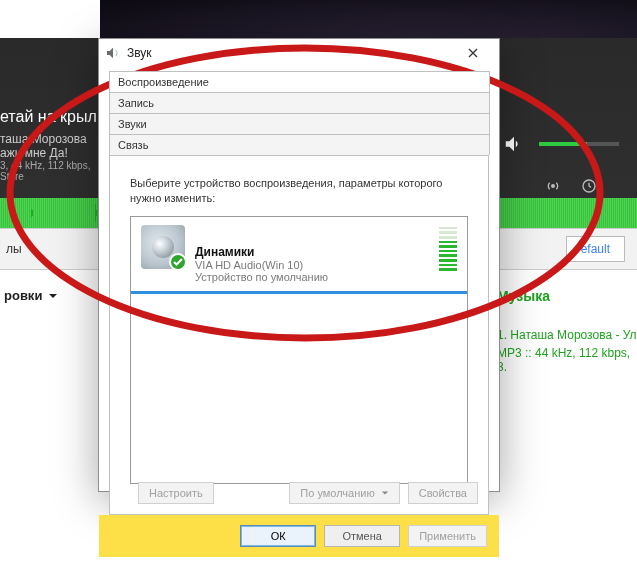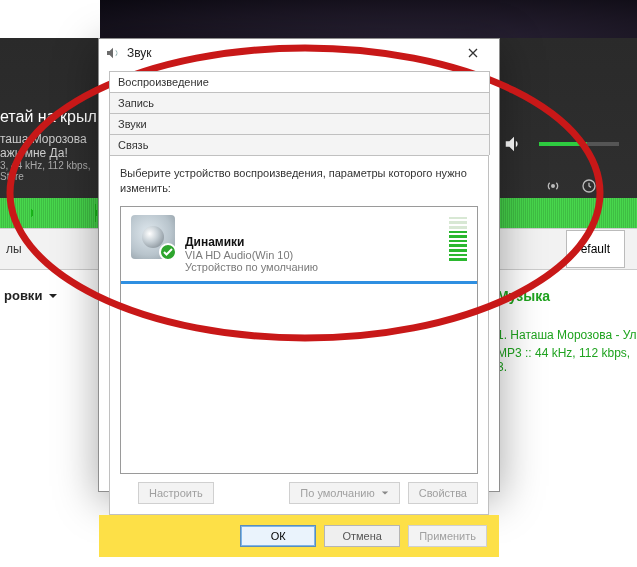--- a/index.html
+++ b/index.html
@@ -52,23 +52,23 @@
   }
 
   .bg-bottom-bar {
     position:absolute; left:0; top:228px; width:637px; height:42px;
     background:#f2f2f2; border-top:1px solid #ccc; border-bottom:1px solid #ccc;
     display:flex; align-items:center;
   }
   .bg-bottom-bar .left-lbl { padding-left:6px; color:#333; }
   .bg-bottom-bar .right-btn {
     margin-left:auto; margin-right:12px;
-    height:38px; padding:0 14px;
+    height:26px; padding:0 14px;
     background:#fff; border:1px solid #bbb;
-    font-size:12px; color:#000000;
+    font-size:12px; color:#3b82f6;
   }
 
   .bg-list-area {
     position:absolute; left:0; top:270px; width:637px; height:297px;
     background:#fff;
   }
   .bg-list-area .rovki {
     position:absolute; left:4px; top:18px;
     font-size:13px; font-weight:600; color:#222;
     display:flex; align-items:center; gap:6px;
@@ -131,21 +131,21 @@
   .tab.active {
     background:#fff;
     z-index:2;
   }
   .tab.inactive { background:#f4f4f4; }
 
   .tab-page {
     margin:0 10px 0 10px;
     border:1px solid #c0c0c0;
     background:#fff;
-    padding:10px;
+    padding:20px;
     height:360px;
     position:relative;
   }
   .instr { font-size:11px; color:#333; line-height:1.35; }
 
   .device-list {
     margin-top:10px;
     height:268px;
     border:1px solid #9a9a9a;
     background:#fff;

